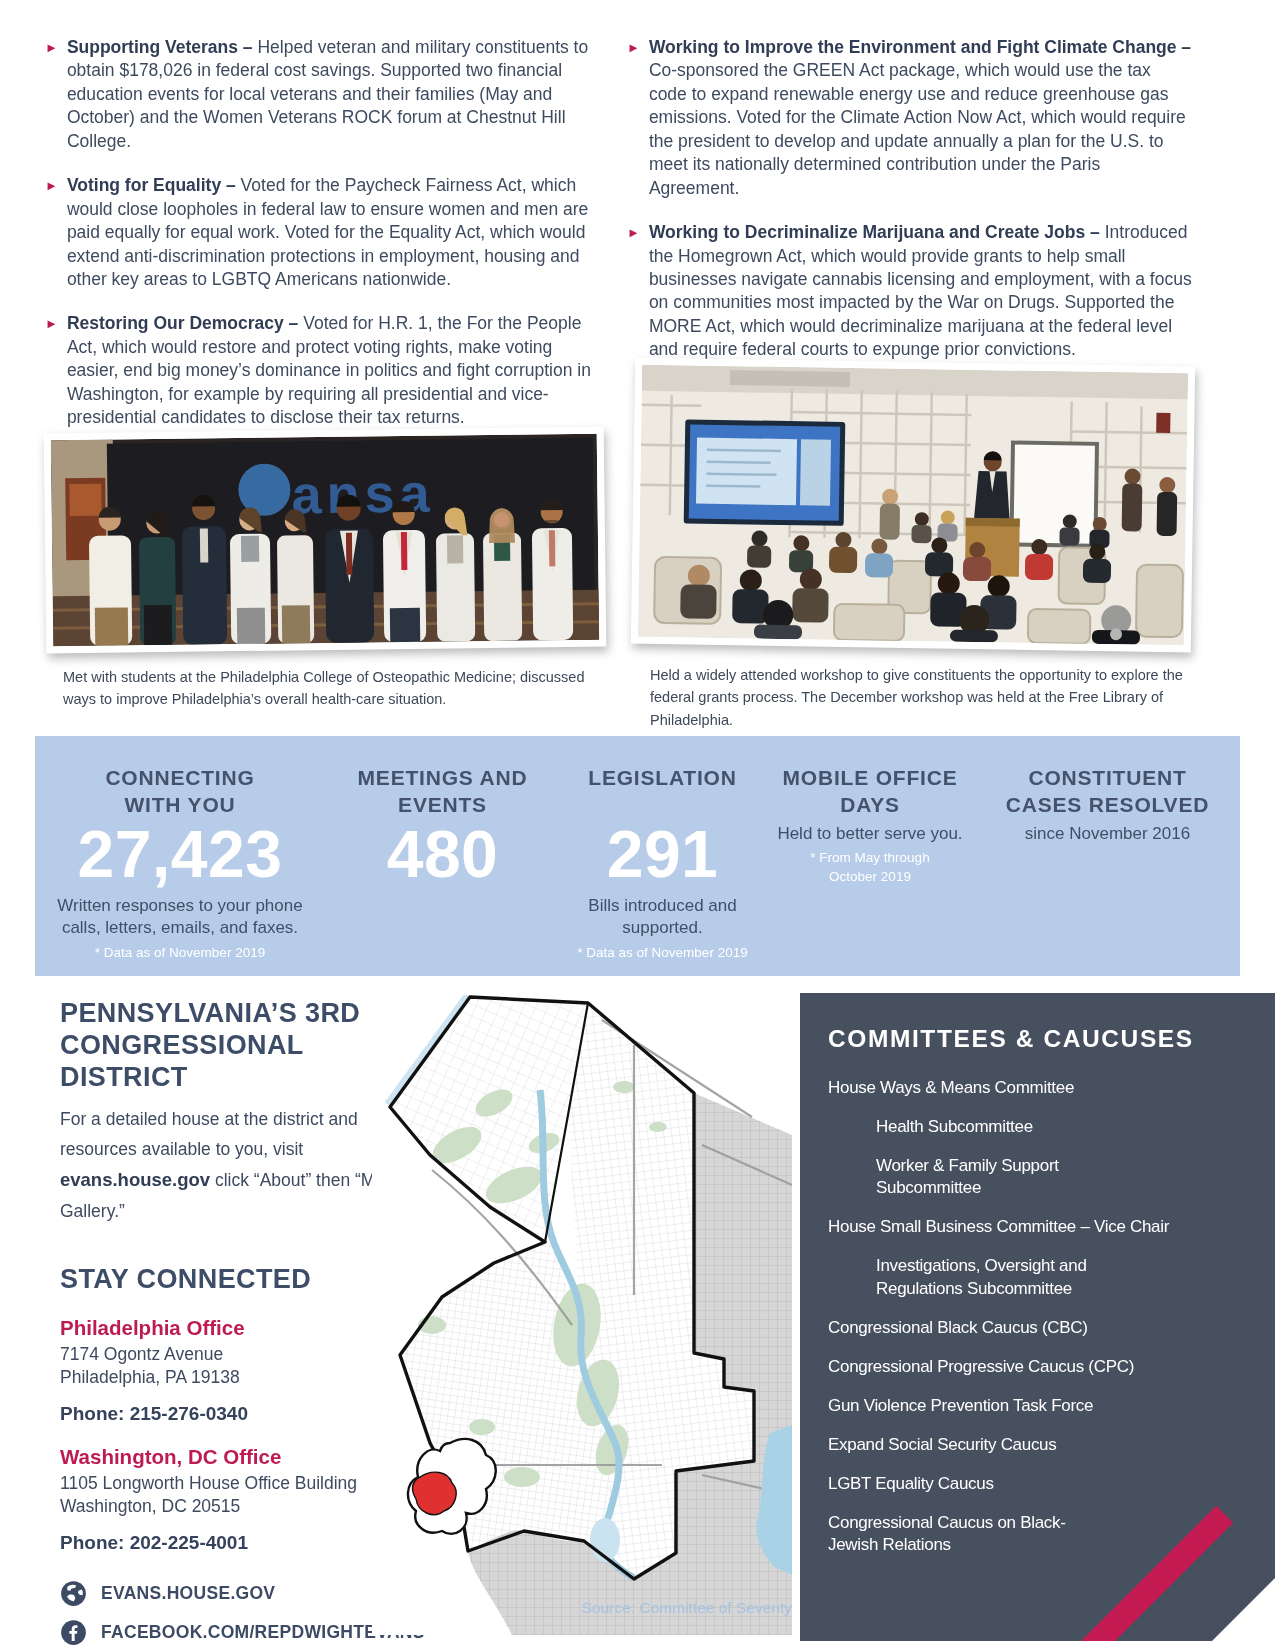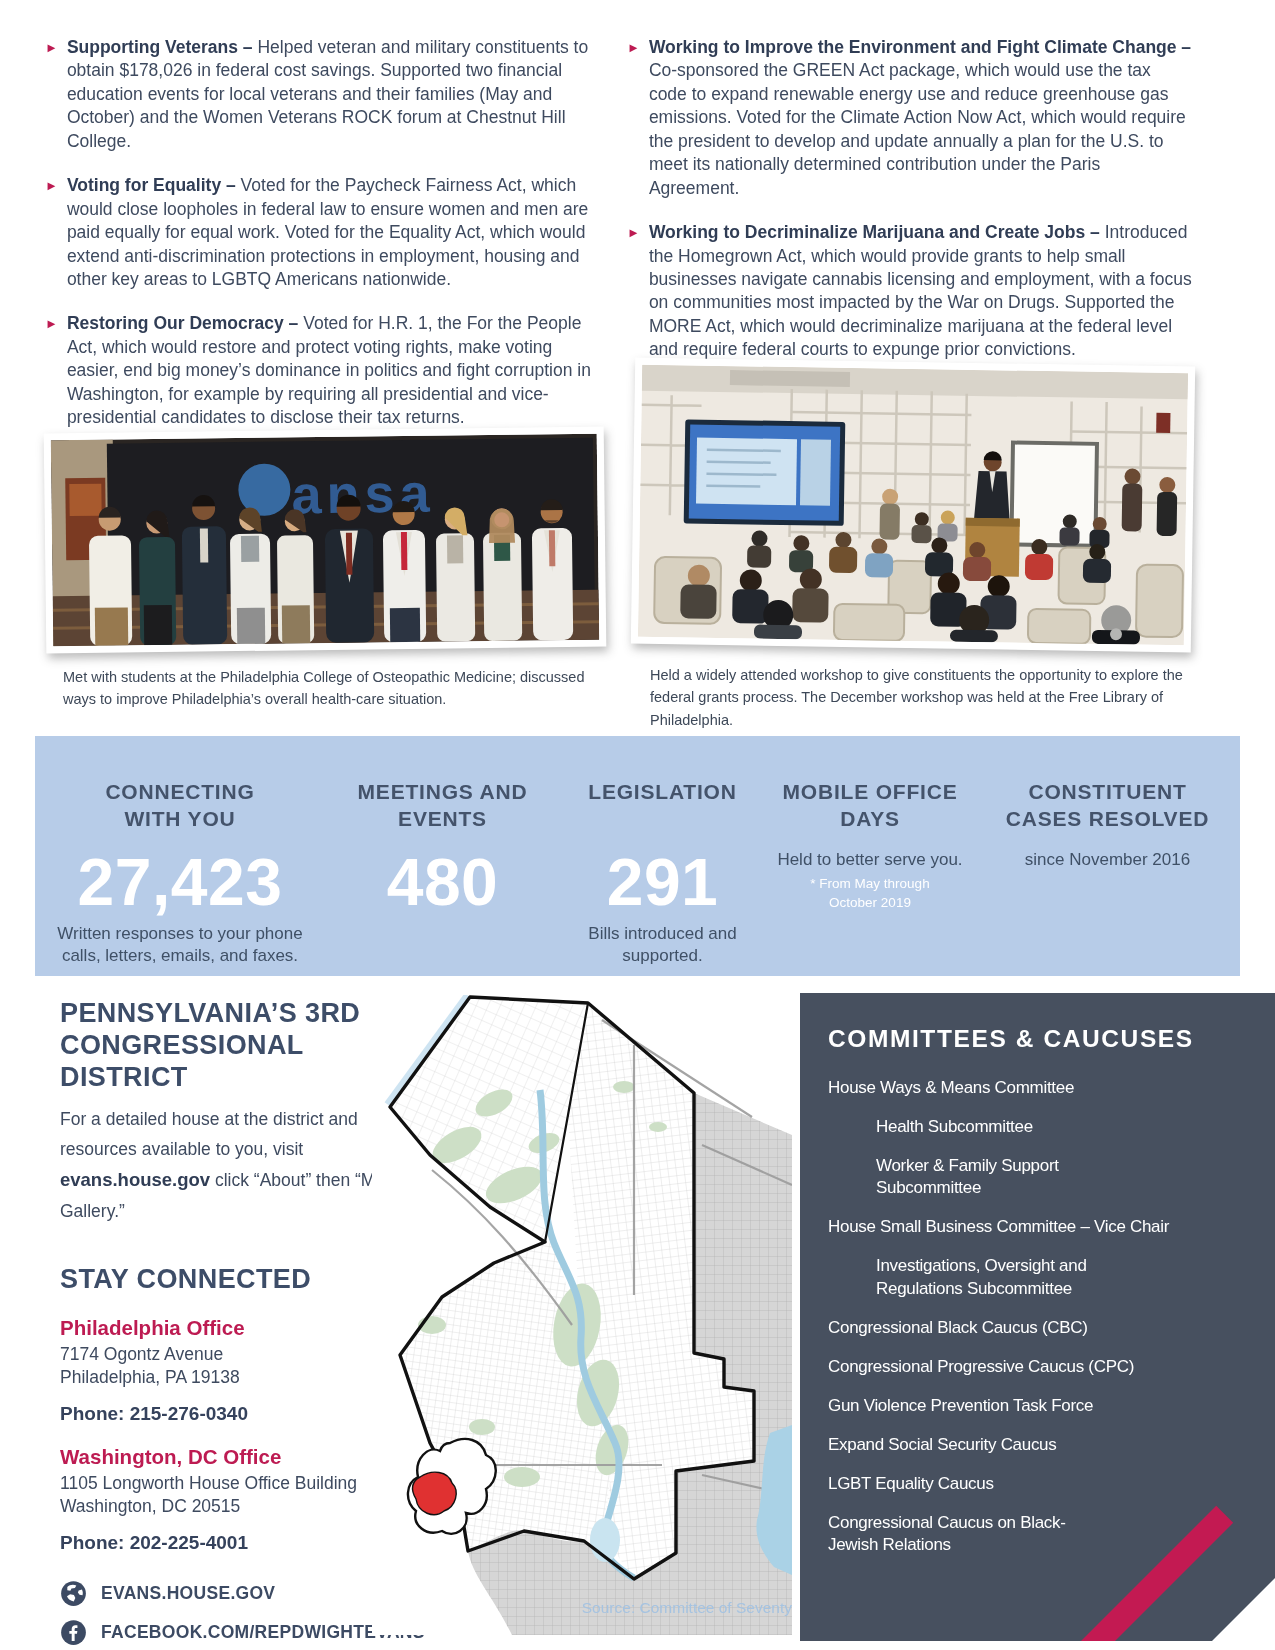--- a/index.html
+++ b/index.html
@@ -28,21 +28,21 @@
   .photo-left{left:45px;top:430px;width:546px;transform:rotate(-0.7deg);}
   .photo-right{left:633px;top:362px;width:546px;transform:rotate(0.9deg);}
   .photo svg{display:block;width:100%;height:auto;}
   .caption{position:absolute;font-size:14.5px;line-height:1.55;color:#3d4858;}
   .caption-left{left:63px;top:666px;width:545px;}
   .caption-right{left:650px;top:664px;width:545px;}
   
   .stats{position:absolute;left:35px;top:736px;width:1205px;height:240px;background:var(--band);display:flex;}
   .stat{text-align:center;padding-top:29px;box-sizing:border-box;}
   .s1{flex:0 0 290px}.s2{flex:0 0 235px}.s3{flex:0 0 205px}.s4{flex:0 0 210px}.s5{flex:0 0 265px}
-  .stat .label{font-size:21px;font-weight:bold;color:var(--bandhead);letter-spacing:.8px;line-height:1.28;height:56px;margin:14px auto;}
+  .stat .label{font-size:21px;font-weight:bold;color:var(--bandhead);letter-spacing:.8px;line-height:1.28;height:56px;margin:0 auto;}
   .s1 .label{max-width:190px}.s2 .label{max-width:175px}.s4 .label{max-width:175px}.s5 .label{max-width:220px}
   .stat .value{font-size:66px;font-weight:bold;color:#fff;letter-spacing:.5px;line-height:1.02;height:72px;}
   .stat .desc{font-size:17px;color:#3f5066;line-height:1.32;margin:2px auto 0;}
   .s1 .desc{max-width:255px}.s2 .desc{max-width:185px}.s3 .desc{max-width:165px}.s4 .desc{max-width:225px}
   .stat .note{font-size:13.5px;color:#fff;line-height:1.35;margin:4px auto 0;}
   .s4 .note{max-width:155px}
   
   .district-col{position:absolute;left:60px;top:998px;width:352px;}
   .sec-head{font-size:27px;font-weight:bold;color:#3d4d68;letter-spacing:.4px;line-height:1.18;margin:0;}
   .intro{font-size:17.5px;color:var(--navy);line-height:1.72;margin-top:10px;}

